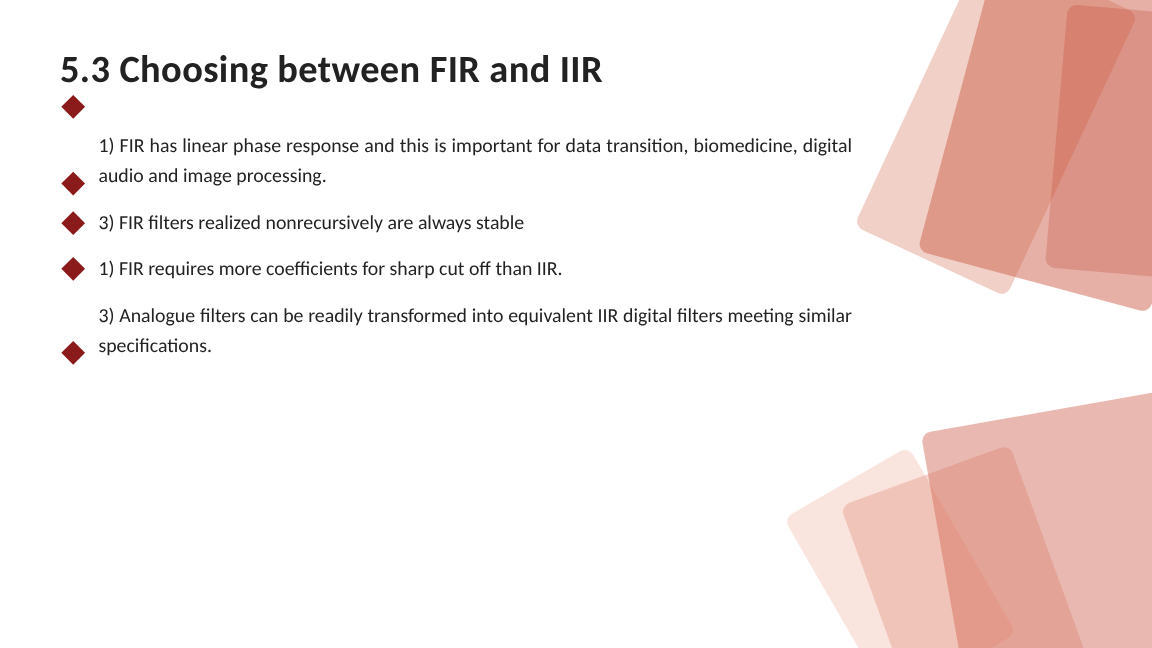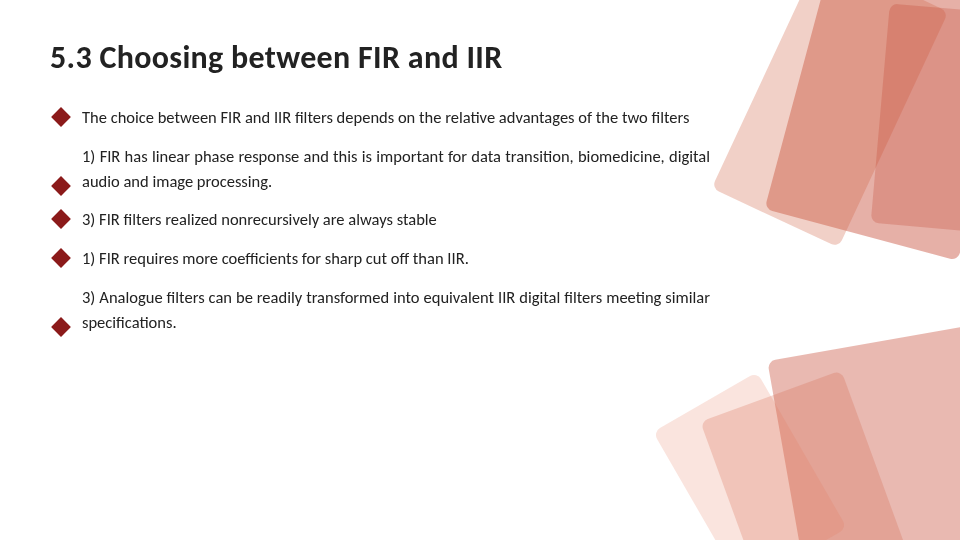--- a/index.html
+++ b/index.html
@@ -89,21 +89,20 @@
     .content {
       position: relative;
       z-index: 10;
       padding: 38px 50px 30px 50px;
     }
 
     .slide-title {
       font-size: 32px;
       font-weight: 700;
       color: #222;
-      margin-bottom: 28px;
       letter-spacing: 0.01em;
     }
 
     .bullet-list {
       list-style: none;
       display: flex;
       flex-direction: column;
       gap: 14px;
     }
 
@@ -148,21 +147,20 @@
   <div class="deco-bottom-right-1"></div>
   <div class="deco-bottom-right-2"></div>
   <div class="deco-bottom-right-3"></div>
 
   <div class="content">
     <h1 class="slide-title">5.3 Choosing between FIR and IIR</h1>
 
     <ul class="bullet-list">
       <li class="bullet-item">
         <div class="bullet-diamond"></div>
-        <span class="bullet-text">The choice between FIR and IIR filters depends on the relative advantages of the two filters</span>
       </li>
       <li class="bullet-item multi-line">
         <div class="bullet-diamond"></div>
         <span class="bullet-text">1)  FIR has linear phase response and this is important for data transition, biomedicine, digital audio and image processing.</span>
       </li>
       <li class="bullet-item">
         <div class="bullet-diamond"></div>
         <span class="bullet-text">3)  FIR filters realized nonrecursively are always stable</span>
       </li>
       <li class="bullet-item">

